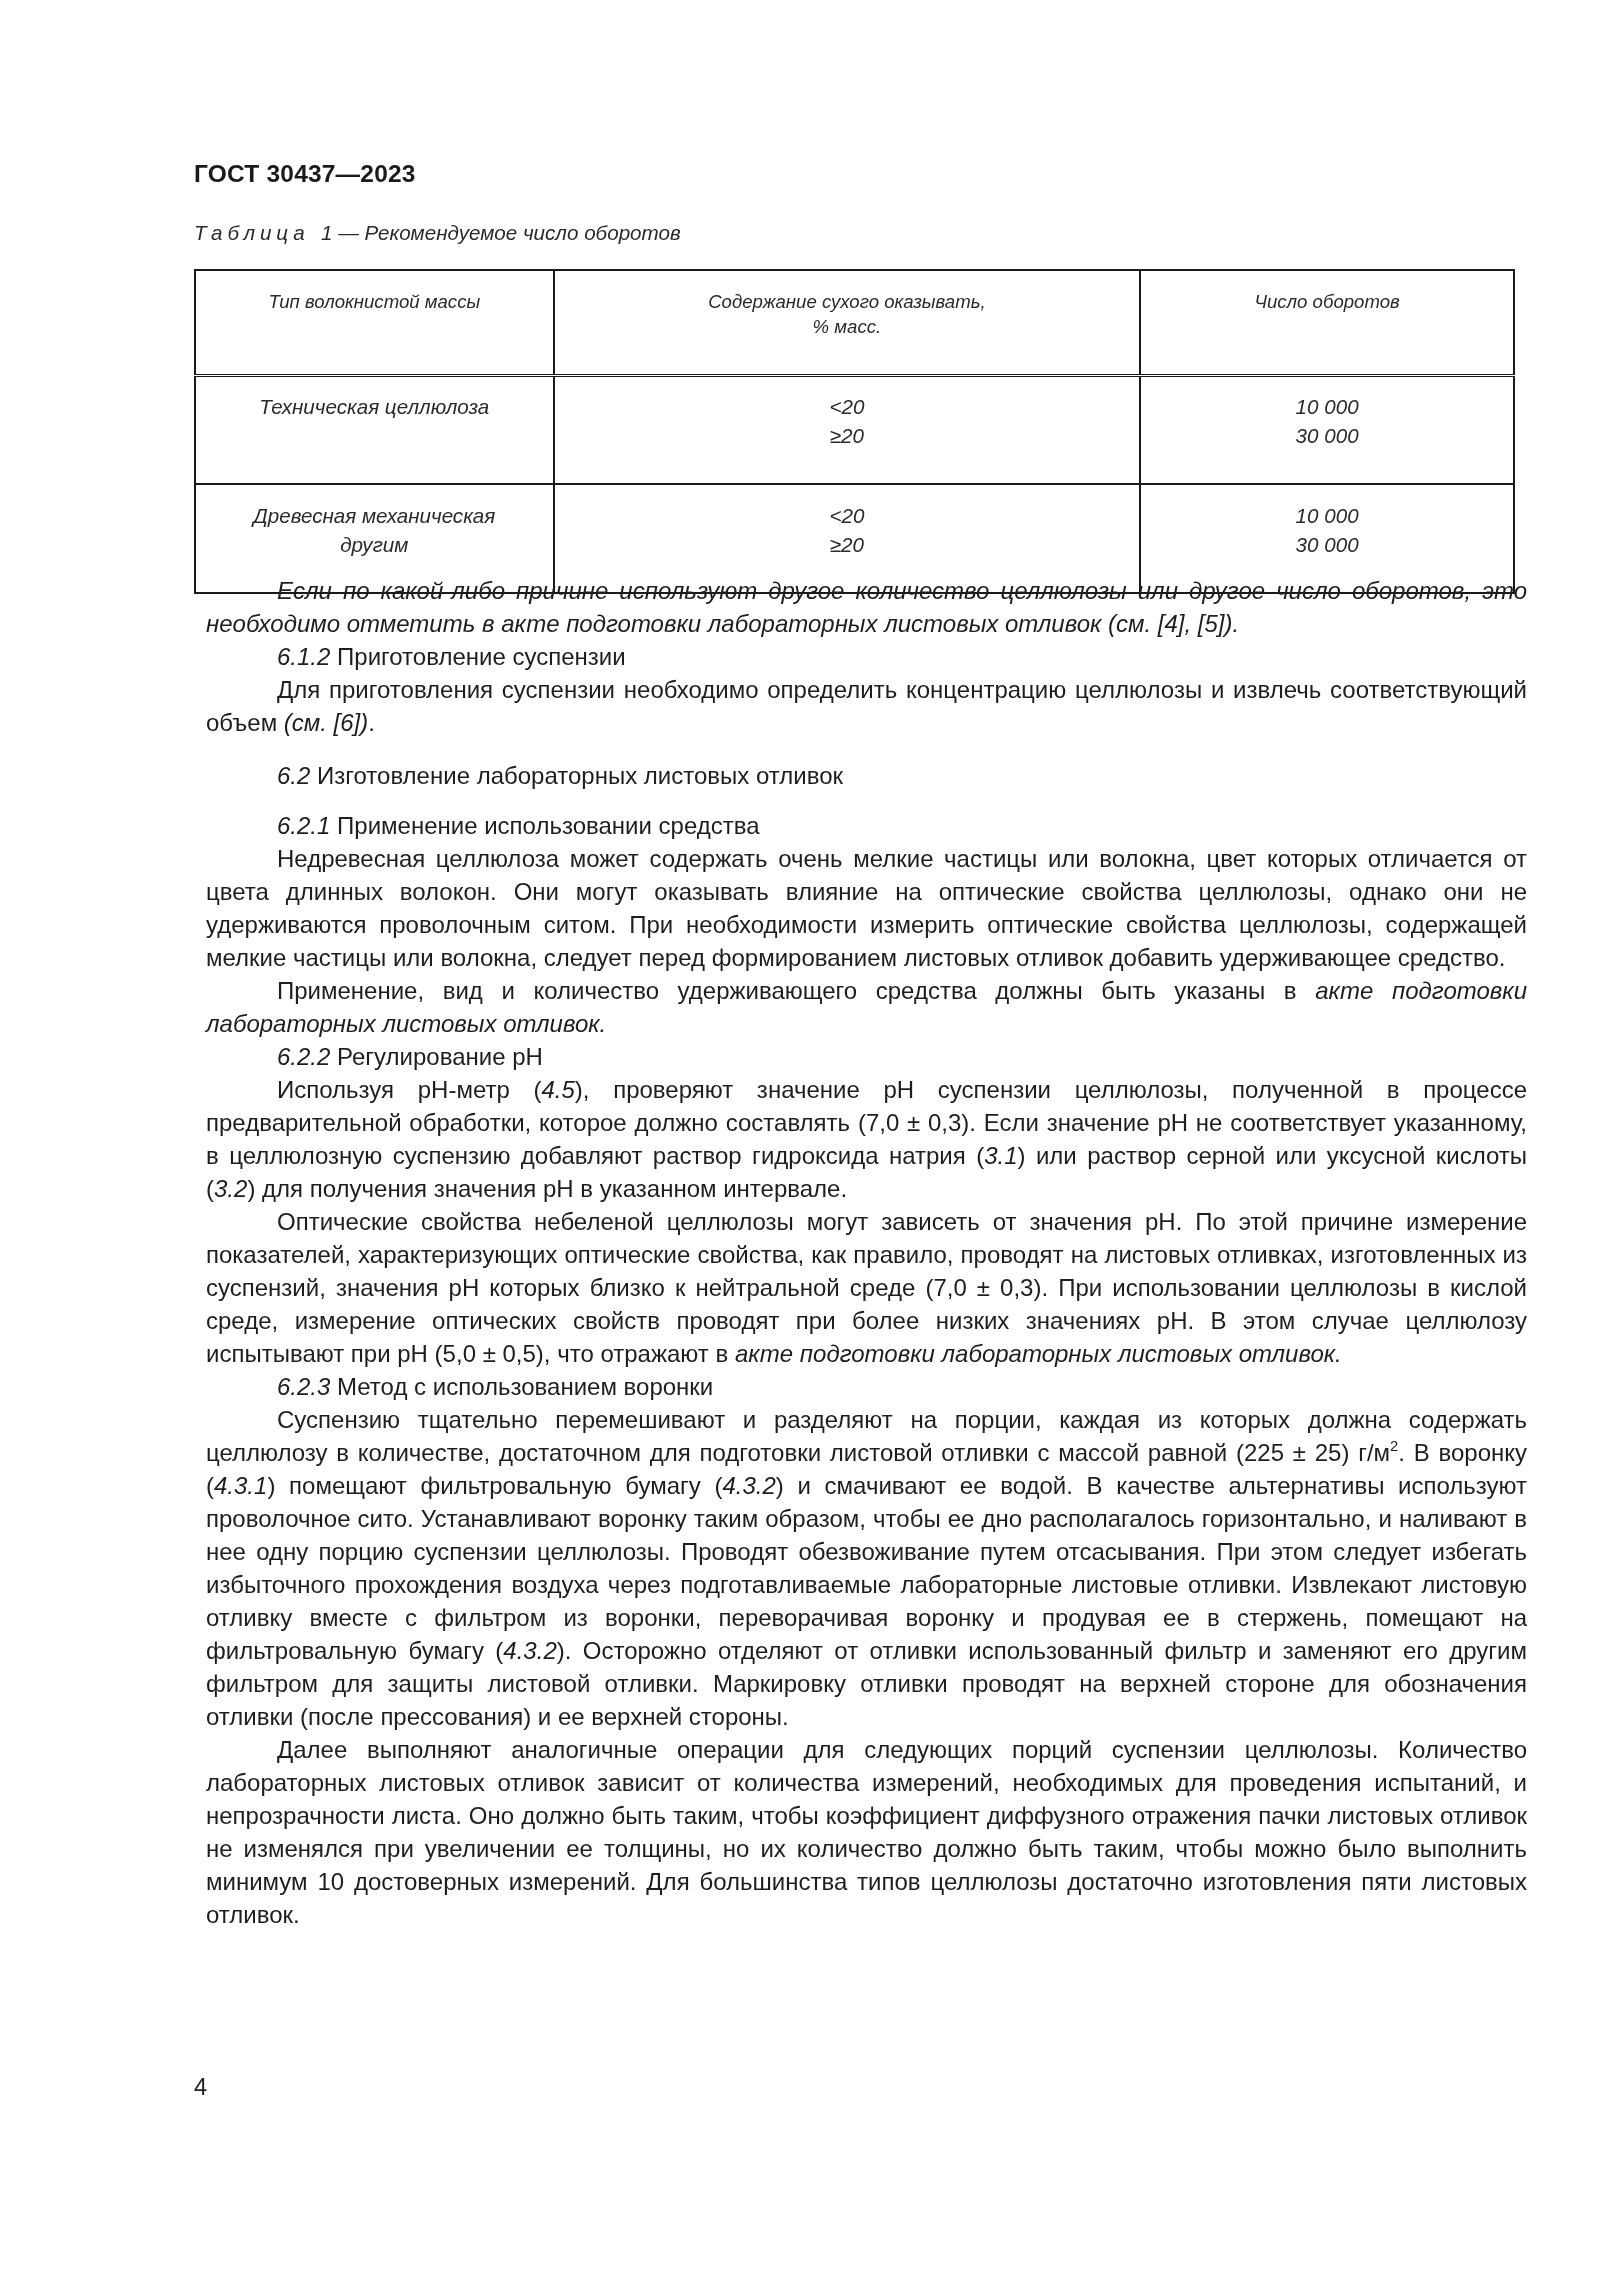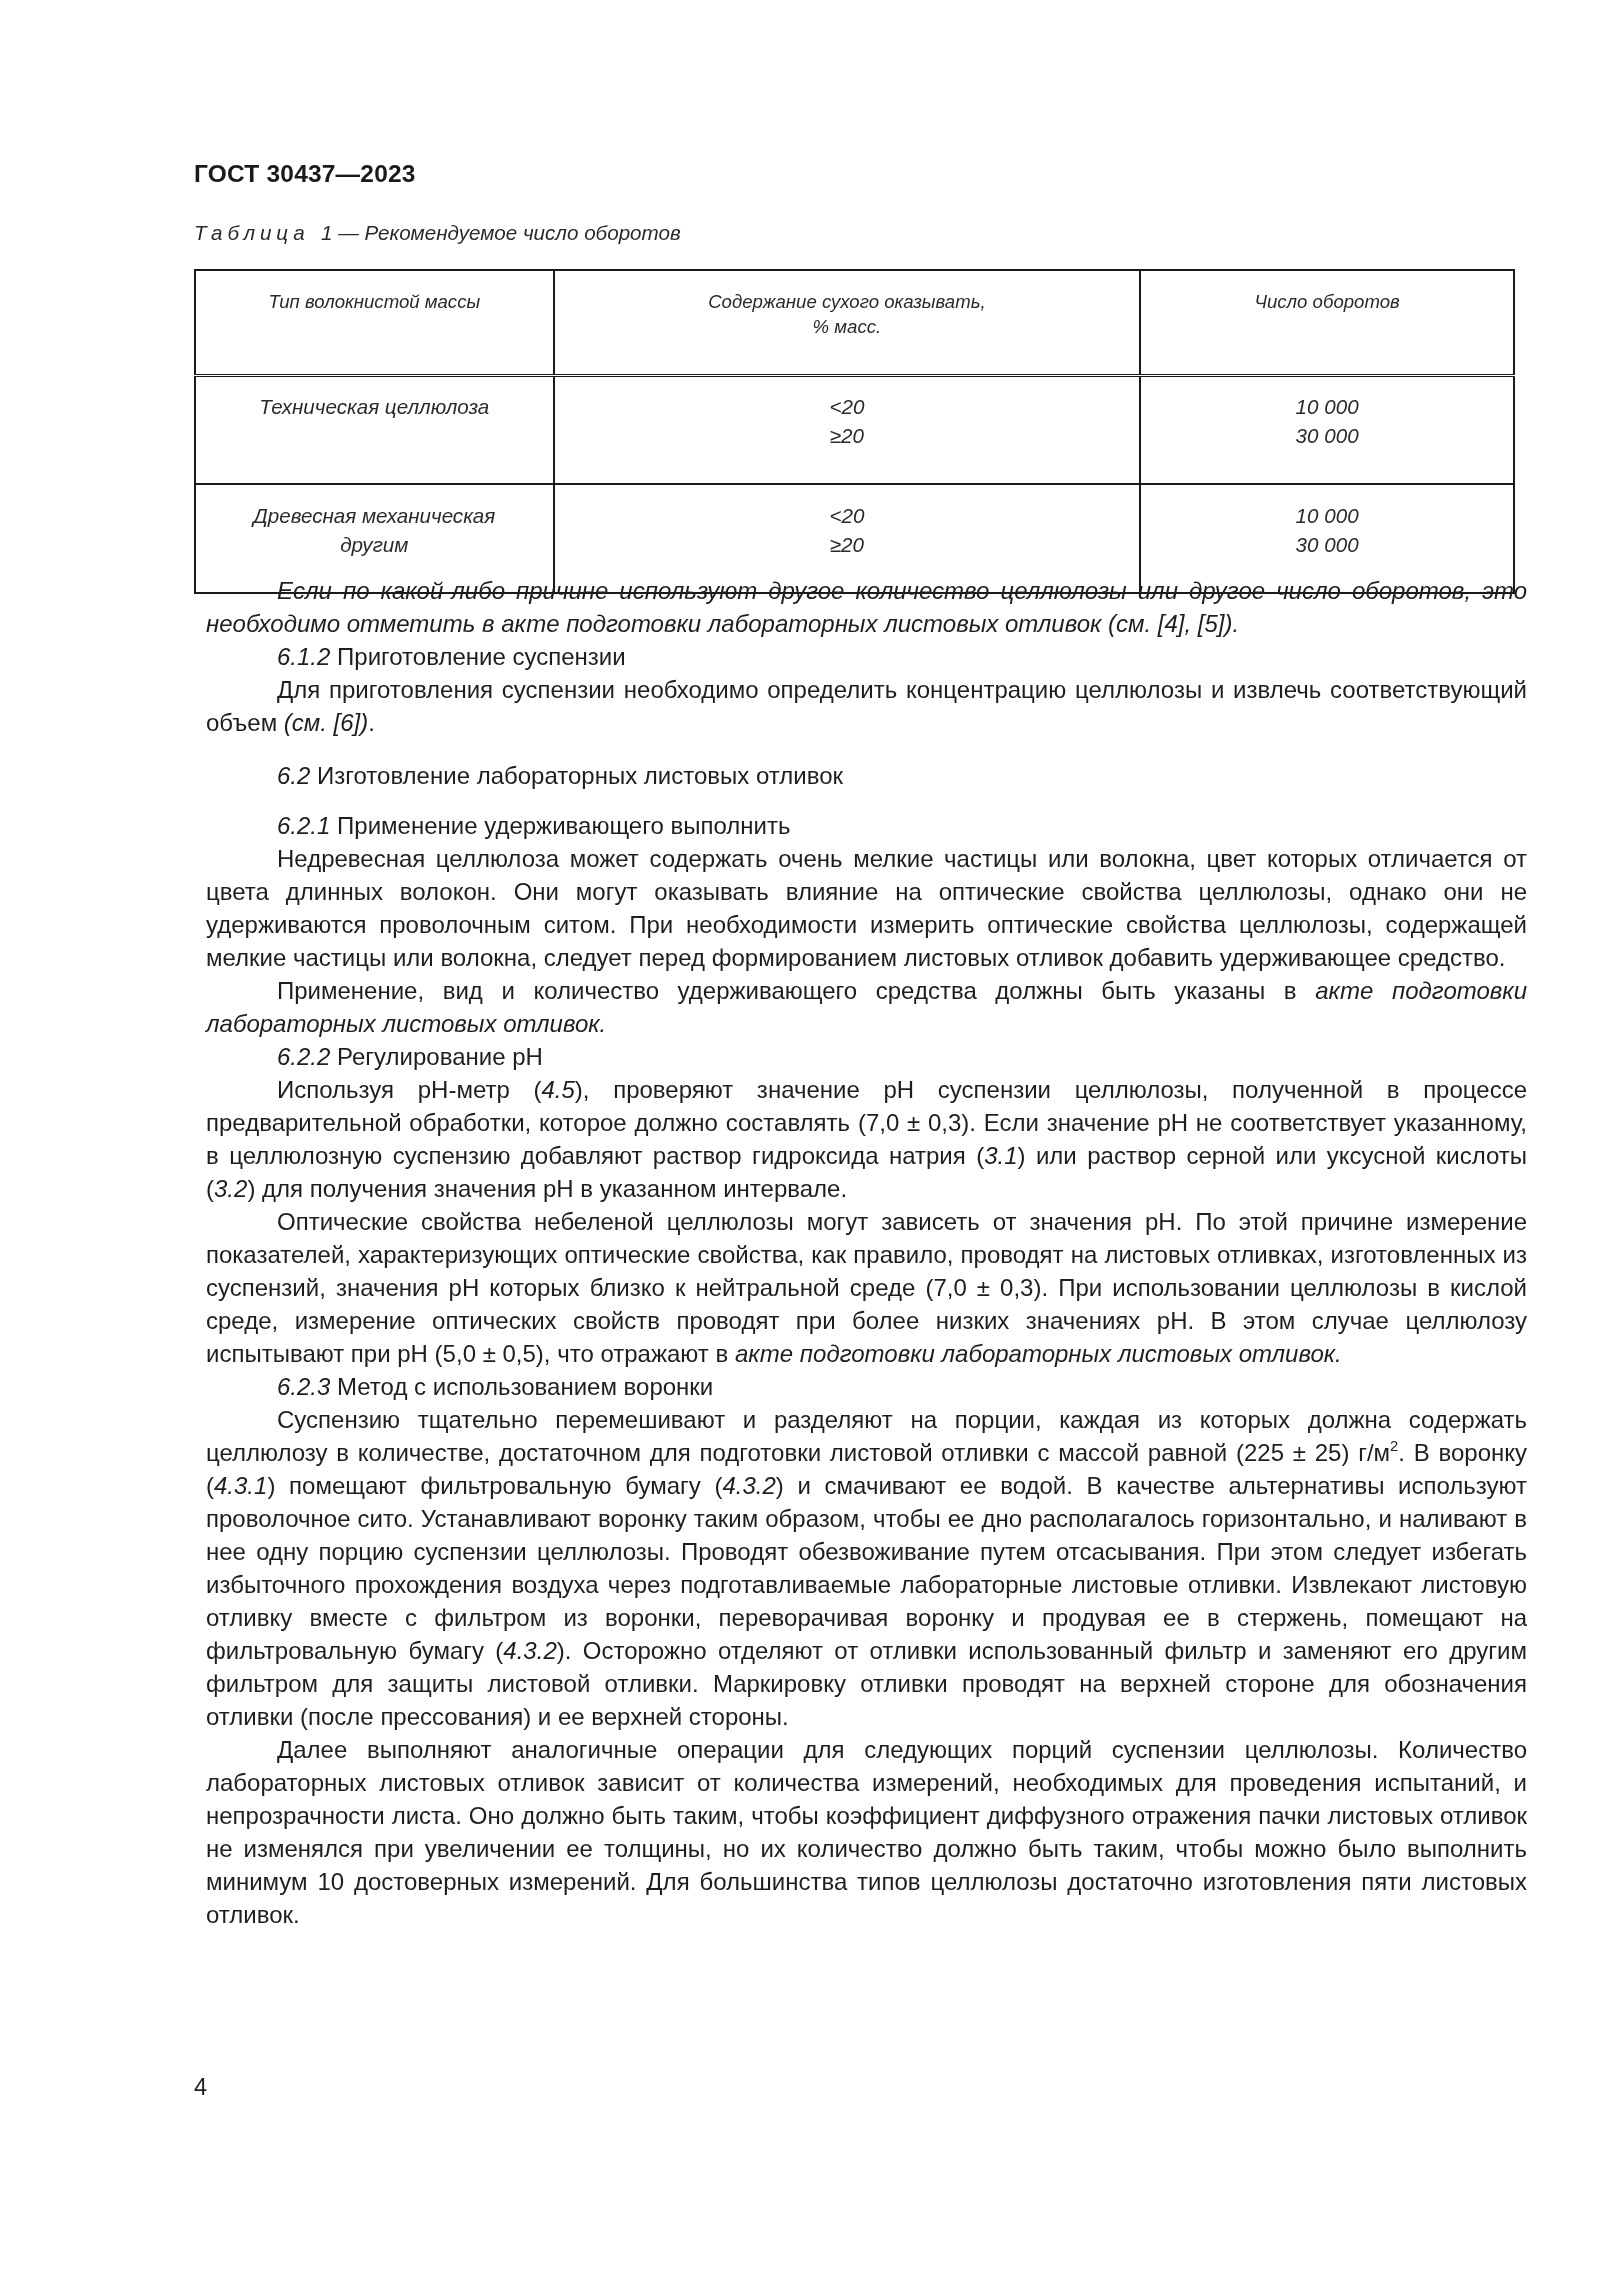--- a/index.html
+++ b/index.html
@@ -78,21 +78,21 @@
     </tbody>
   </table>
 
   <div class="body-text">
     <p class="it">Если по какой-либо причине используют другое количество целлюлозы или другое число оборотов, это необходимо отметить в акте подготовки лабораторных листовых отливок (см. [4], [5]).</p>
 
     <h3><span class="num">6.1.2</span><span> Приготовление суспензии</span></h3>
     <p><span>Для приготовления суспензии необходимо определить концентрацию целлюлозы и извлечь соответствующий объем </span><span class="it">(см. [6])</span><span>.</span></p>
 
     <h3 class="gap"><span class="num">6.2</span><span> Изготовление лабораторных листовых отливок</span></h3>
-    <h3 class="gap2"><span class="num">6.2.1</span><span> Применение удерживающего выполнить</span></h3>
+    <h3 class="gap2"><span class="num">6.2.1</span><span> Применение использовании средства</span></h3>
     <p>Недревесная целлюлоза может содержать очень мелкие частицы или волокна, цвет которых отличается от цвета длинных волокон. Они могут оказывать влияние на оптические свойства целлюлозы, однако они не удерживаются проволочным ситом. При необходимости измерить оптические свойства целлюлозы, содержащей мелкие частицы или волокна, следует перед формированием листовых отливок добавить удерживающее средство.</p>
     <p><span>Применение, вид и количество удерживающего средства должны быть указаны в </span><span class="it">акте подготовки лабораторных листовых отливок.</span></p>
 
     <h3><span class="num">6.2.2</span><span> Регулирование pH</span></h3>
     <p><span>Используя pH-метр (</span><span class="it">4.5</span><span>), проверяют значение pH суспензии целлюлозы, полученной в процессе предварительной обработки, которое должно составлять (7,0 ± 0,3). Если значение pH не соответствует указанному, в целлюлозную суспензию добавляют раствор гидроксида натрия (</span><span class="it">3.1</span><span>) или раствор серной или уксусной кислоты (</span><span class="it">3.2</span><span>) для получения значения pH в указанном интервале.</span></p>
     <p><span>Оптические свойства небеленой целлюлозы могут зависеть от значения pH. По этой причине измерение показателей, характеризующих оптические свойства, как правило, проводят на листовых отливках, изготовленных из суспензий, значения pH которых близко к нейтральной среде (7,0 ± 0,3). При использовании целлюлозы в кислой среде, измерение оптических свойств проводят при более низких значениях pH. В этом случае целлюлозу испытывают при pH (5,0 ± 0,5), что отражают в </span><span class="it">акте подготовки лабораторных листовых отливок.</span></p>
 
     <h3><span class="num">6.2.3</span><span> Метод с использованием воронки</span></h3>
     <p><span>Суспензию  тщательно перемешивают и разделяют на порции, каждая из которых должна содержать  целлюлозу  в количестве, достаточном для подготовки листовой отливки с массой равной (225 ± 25) г/м</span><sup>2</sup><span>. В воронку (</span><span class="it">4.3.1</span><span>) помещают фильтровальную бумагу (</span><span class="it">4.3.2</span><span>) и смачивают ее водой. В качестве альтернативы используют проволочное сито. Устанавливают воронку таким образом, чтобы ее дно располагалось горизонтально, и наливают в нее одну порцию суспензии целлюлозы. Проводят обезвоживание путем отсасывания. При этом следует избегать избыточного прохождения воздуха через подготавливаемые лабораторные листовые отливки. Извлекают листовую отливку вместе с фильтром из воронки, переворачивая воронку и продувая ее в стержень, помещают на фильтровальную бумагу (</span><span class="it">4.3.2</span><span>). Осторожно отделяют от отливки использованный фильтр и заменяют его другим фильтром для защиты листовой отливки. Маркировку отливки проводят на верхней стороне для обозначения отливки (после прессования) и ее верхней стороны.</span></p>
     <p>Далее выполняют аналогичные операции для следующих порций суспензии целлюлозы. Количество лабораторных листовых отливок зависит от количества измерений, необходимых для проведения испытаний, и непрозрачности листа. Оно должно быть таким, чтобы коэффициент диффузного отражения пачки листовых отливок не изменялся при увеличении ее толщины, но их количество должно быть таким, чтобы можно было выполнить минимум 10 достоверных измерений. Для большинства типов целлюлозы достаточно изготовления пяти листовых отливок.</p>

